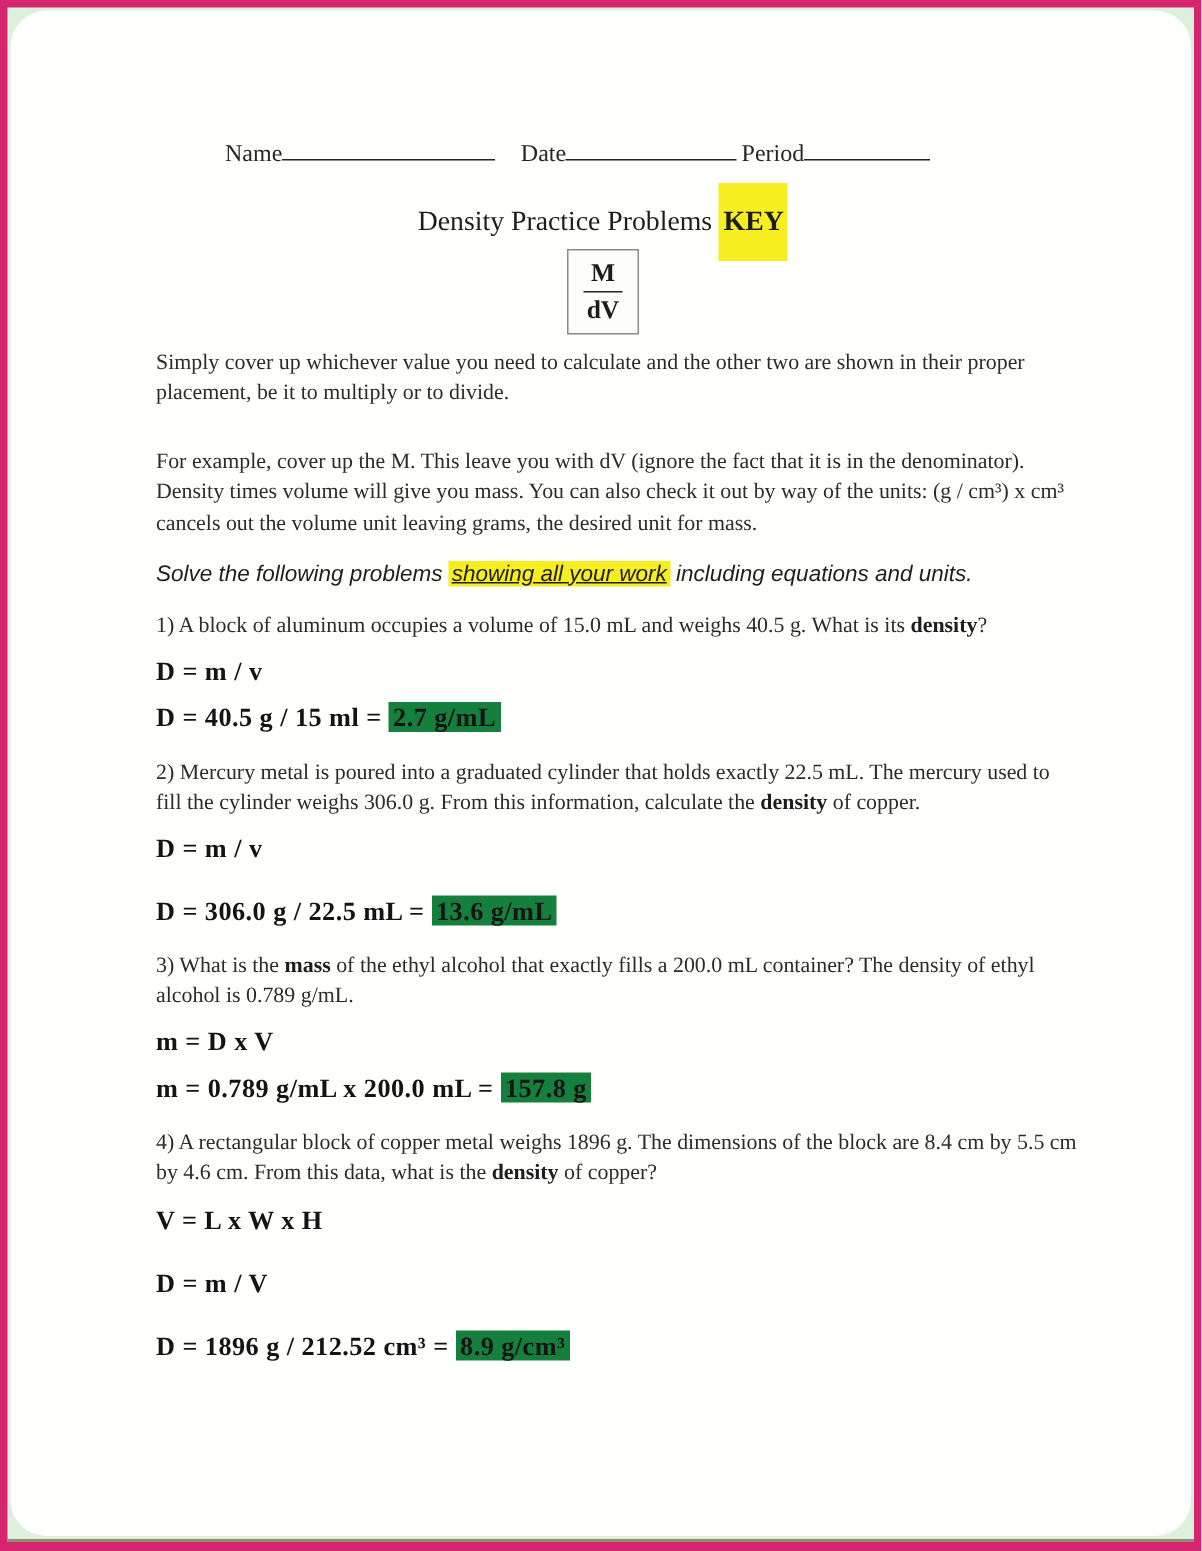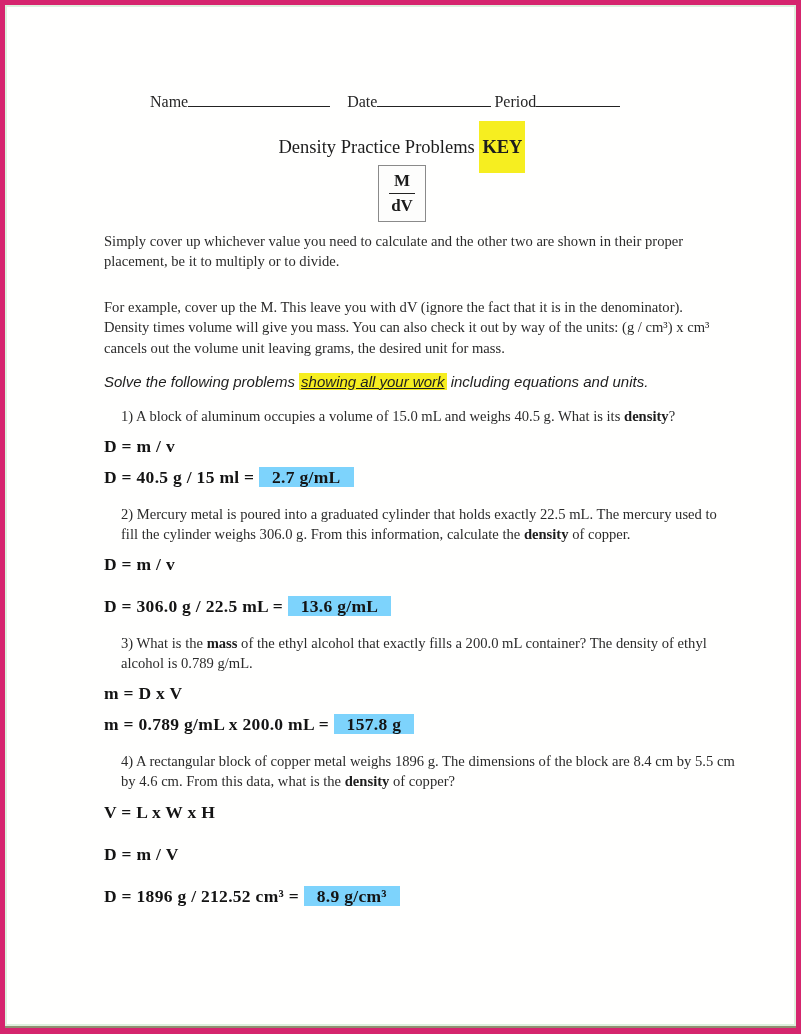--- a/index.html
+++ b/index.html
@@ -1,20 +1,20 @@
 <!DOCTYPE html>
 <html><head>
 <meta charset="utf-8">
 <style>
   html,body{margin:0;padding:0;}
   body{width:801px;height:1034px;overflow:hidden;}
   .frame{width:801px;height:1034px;box-sizing:border-box;background:#d5256e;padding:5px 5px 6px 5px;}
   .mint{width:100%;height:100%;box-sizing:border-box;background:#ddf0dd;padding:2px;border-bottom:2px solid #8f8f72;}
   .page{width:100%;height:100%;box-sizing:border-box;background:#fffffe;padding:84px 94px 0 97px;overflow:hidden;
-        font-family:"Liberation Serif",serif;color:#262626;}
+        font-family:"Liberation Serif",serif;color:#262626;border-radius:24px;}
 
   .header-line{font-size:16px;margin:0 0 0 46px;white-space:nowrap;}
   .blank{display:inline-block;border-bottom:1.5px solid #222;height:15px;vertical-align:baseline;}
   .b-name{width:142px;margin-right:17px;}
   .b-date{width:114px;margin-right:3px;}
   .b-period{width:84px;}
 
   .title{text-align:center;font-size:18.5px;font-weight:normal;margin:26px 0 0;color:#1d1d1d;}
   .khl{background:#f6ee20;font-weight:bold;padding:16px 3px;}
 
@@ -26,26 +26,26 @@
   .fbox .num{border-bottom:1.6px solid #222;padding:0 5px 2px;}
   .fbox .den{padding-top:2px;}
 
   .para{margin:9px 0 0;font-size:14.6px;line-height:1.38;width:614px;color:#2b2b2b;}
   .para.gap{margin-top:26px;}
 
   .instruction{margin:15px 0 0;font-family:"Liberation Sans",sans-serif;font-style:italic;
                font-size:15px;color:#1e1e1e;}
   .ihl{background:#f6ee20;font-weight:normal;text-decoration:underline;padding:0 2px;}
 
-  .q{margin:16px 17px 0;font-size:14.6px;line-height:1.38;width:614px;color:#2b2b2b;}
+  .q{margin:16px 0 0;font-size:14.6px;line-height:1.38;width:614px;color:#2b2b2b;}
   .q b{font-weight:bold;color:#1d1d1d;}
 
   .eq{margin:10px 0 0;font-size:17.5px;font-weight:bold;color:#141414;letter-spacing:.3px;}
   .eq.sp{margin-top:21px;}
-  .hl{background:#7dd3fc;padding:0 13px;}
+  .hl{background:#15803d;padding:0 3px;}
   .hl:empty{display:none;}
 </style>
 </head>
 <body>
 
 <div class="frame">
   <div class="mint">
     <div class="page">
 
       <div class="header-line">

